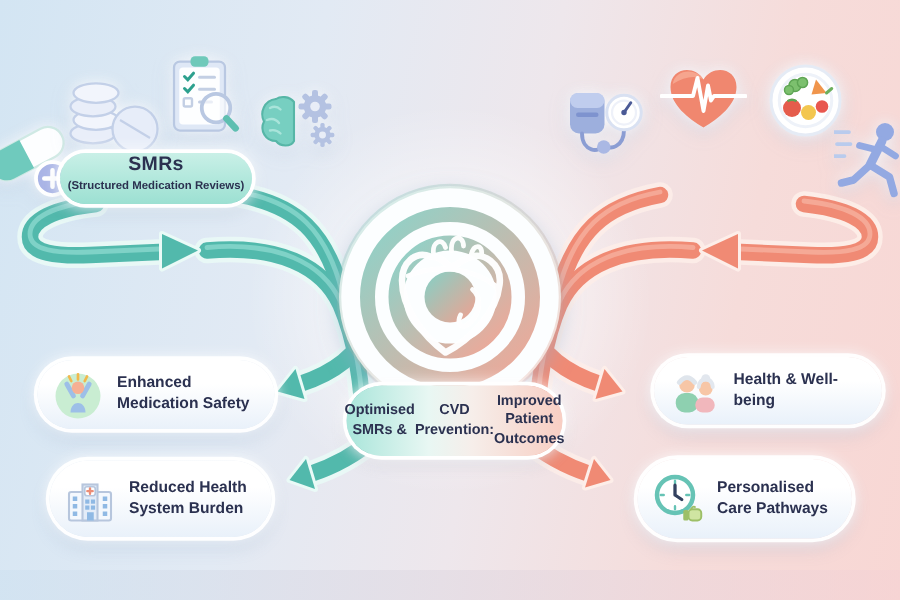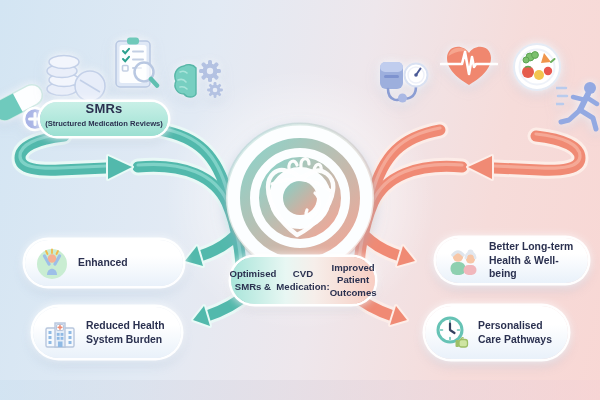--- a/index.html
+++ b/index.html
@@ -269,34 +269,35 @@
   </div>
 
   <div class="pill-badge" id="smr-badge">
     <div class="badge-title">SMRs</div>
     <div class="badge-sub">(Structured Medication Reviews)</div>
   </div>
 
 
   <div id="outcome-pill">
     <div class="outcome-line">Optimised SMRs &amp;</div>
-    <div class="outcome-line">CVD Medication:</div>
+    <div class="outcome-line">CVD Prevention:</div>
     <div class="outcome-line">Improved Patient Outcomes</div>
   </div>
 
   <div class="outcome-card" id="card-med-safety">
     <svg class="card-icon" width="36" height="36" viewBox="0 0 36 36">
       <circle cx="18" cy="19" r="15" fill="#c9edd2"></circle>
       <path d="M 12,6 L 13.5,9 M 18,4.5 L 18,8 M 24,6 L 22.5,9" stroke="#f2b84b" stroke-width="1.8" stroke-linecap="round"></path>
       <path d="M 15,19 L 10.5,11 M 21,19 L 25.5,11" stroke="#9dbfe8" stroke-width="3.2" stroke-linecap="round"></path>
       <circle cx="18" cy="13.5" r="4.2" fill="#f6b094"></circle>
       <path d="M 13,30 C 13,21.5 23,21.5 23,30 Z" fill="#9dbfe8"></path>
     </svg>
     <div class="card-label">
       <span class="line">Enhanced</span>
+      <span class="line">Medication Safety</span>
     </div>
   </div>
 
   <div class="outcome-card" id="card-system-burden">
     <svg class="card-icon" width="36" height="36" viewBox="0 0 36 36">
       <rect x="4" y="13" width="28" height="19" rx="1.5" fill="#f4f8fd" stroke="#b7c6dd" stroke-width="1.4"></rect>
       <rect x="13" y="8" width="10" height="24" fill="#e3ecf8" stroke="#b7c6dd" stroke-width="1.4"></rect>
       <rect x="14.5" y="9.5" width="7" height="6" rx="1.5" fill="#ffffff" stroke="#b7c6dd" stroke-width="1.1"></rect>
       <path d="M 18,10.6 v 3.6 M 16.2,12.4 h 3.6" stroke="#ec8d76" stroke-width="1.6" stroke-linecap="round"></path>
       <g fill="#8fb9e4">
@@ -323,21 +324,20 @@
     <svg class="card-icon" width="36" height="36" viewBox="0 0 36 36">
       <circle cx="13" cy="13.5" r="5.2" fill="#f7c6a6"></circle>
       <path d="M 7.8,12 Q 13,5.5 18.2,12" fill="none" stroke="#dfe5ec" stroke-width="3.2" stroke-linecap="round"></path>
       <rect x="5.5" y="19" width="15" height="13" rx="6" fill="#8ed0b0"></rect>
       <circle cx="25.5" cy="9.5" r="3" fill="#e2e7ee"></circle>
       <circle cx="25.5" cy="16" r="4.6" fill="#f7c6a6"></circle>
       <path d="M 20.8,15 Q 21.3,9.8 25.5,9.8 Q 29.7,9.8 30.2,15" fill="none" stroke="#e2e7ee" stroke-width="2.6" stroke-linecap="round"></path>
       <rect x="18.5" y="22" width="13" height="10" rx="5" fill="#f1b7bc"></rect>
     </svg>
     <div class="card-label">
-      <span class="line">Better Long-term</span>
       <span class="line">Health &amp; Well-being</span>
     </div>
   </div>
 
   <div class="outcome-card" id="card-care-pathways">
     <svg class="card-icon" width="36" height="36" viewBox="0 0 36 36">
       <circle cx="16" cy="15" r="12" fill="#ffffff" stroke="#66c3b5" stroke-width="3"></circle>
       <path d="M 16,5.5 v 2 M 16,22.5 v 2 M 6.5,15 h 2 M 23.5,15 h 2" stroke="#66c3b5" stroke-width="1.6" stroke-linecap="round"></path>
       <path d="M 16,15 V 8.5 M 16,15 l 4.5,3" stroke="#33415f" stroke-width="2.2" stroke-linecap="round"></path>
       <rect x="21.5" y="25" width="3.5" height="7" rx="1" fill="#9dbf67"></rect>

